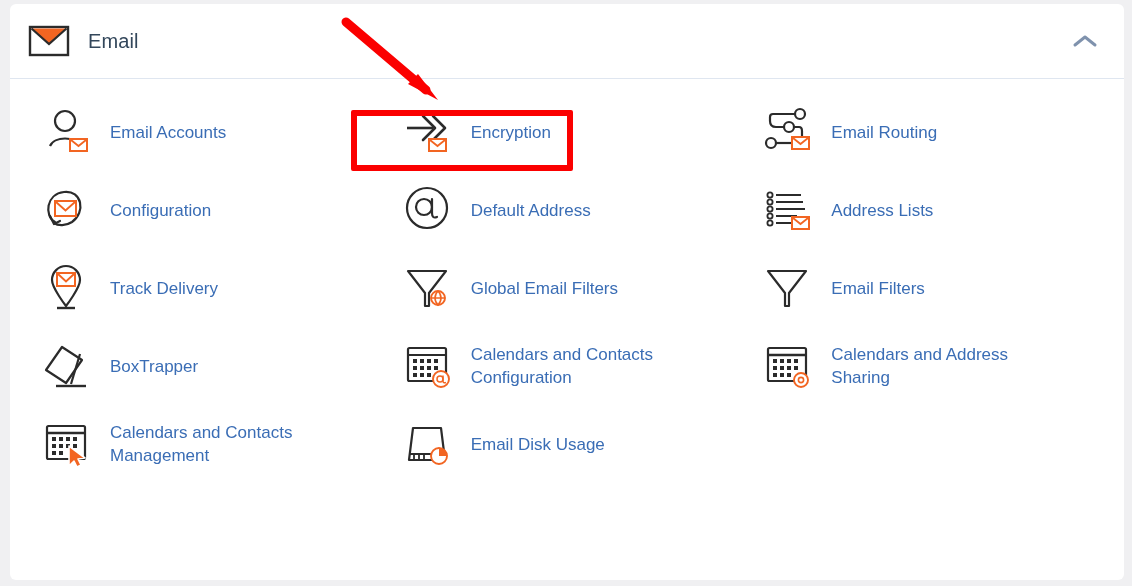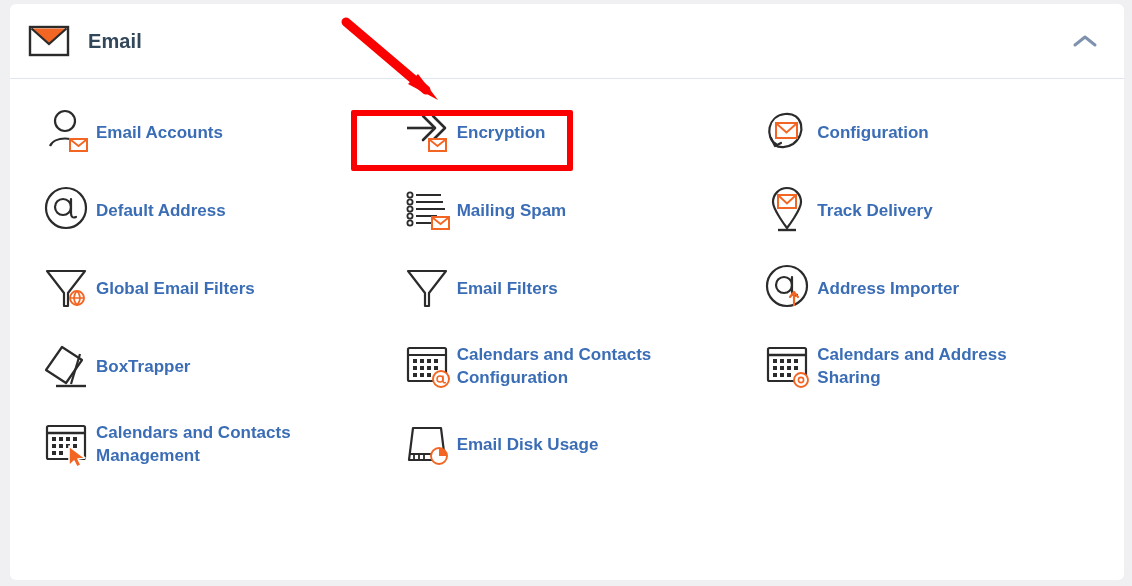--- a/index.html
+++ b/index.html
@@ -9,21 +9,20 @@
     height: 586px;
     background: #f0f0f2;
     font-family: "Liberation Sans", sans-serif;
     overflow: hidden;
   }
 
   .page-wrap {
     position: relative;
     width: 1132px;
     height: 520px;
-    font-weight: bold;
   }
 
   .card {
     position: absolute;
     left: 10px;
     top: 4px;
     width: 1114px;
     height: 576px;
     background: #ffffff;
     border-radius: 6px;
@@ -83,21 +82,21 @@
   }
   .item-icon {
     width: 56px;
     height: 56px;
     flex: 0 0 56px;
     display: flex;
     align-items: center;
     justify-content: center;
   }
   .item-label {
-    margin-left: 0;
+    margin-left: 14px;
     font-size: 17px;
     line-height: 23px;
     color: #3a6db5;
     max-width: 235px;
   }
 
   
   .anno-box {
     position: absolute;
     left: 351px;
@@ -160,20 +159,36 @@
             <path d="M4 22 L30 22" fill="none" stroke="#2b2b2b" stroke-width="2.6"></path>
             <path d="M20 10 L32 22 L20 34" fill="none" stroke="#2b2b2b" stroke-width="2.6" stroke-linecap="round" stroke-linejoin="round"></path>
             <path d="M30 10 L42 22 L30 34" fill="none" stroke="#2b2b2b" stroke-width="2.6" stroke-linecap="round" stroke-linejoin="round"></path>
             <rect x="26" y="33" width="17" height="12" fill="#ffffff" stroke="#f26522" stroke-width="2"></rect>
             <path d="M27 34 L34.5 40 L42 34" fill="none" stroke="#f26522" stroke-width="1.8"></path>
           </svg>
         </span>
         <span class="item-label">Encryption</span>
       </a>
 
+      <a class="item">
+        <span class="item-icon">
+          <svg width="52" height="52" viewBox="0 0 52 52">
+            <path d="M7 15 L7 11 Q7 8 10 8 L33 8" fill="none" stroke="#2b2b2b" stroke-width="2.2"></path>
+            <path d="M7 15 Q7 21 13 21 L22 21" fill="none" stroke="#2b2b2b" stroke-width="2.2"></path>
+            <path d="M30 21 L36 21 Q39 21 39 25 L39 34" fill="none" stroke="#2b2b2b" stroke-width="2.2"></path>
+            <path d="M12 37 L28 37" fill="none" stroke="#2b2b2b" stroke-width="2.2"></path>
+            <circle cx="37" cy="8" r="5" fill="#ffffff" stroke="#2b2b2b" stroke-width="2.2"></circle>
+            <circle cx="26" cy="21" r="5" fill="#ffffff" stroke="#2b2b2b" stroke-width="2.2"></circle>
+            <circle cx="8" cy="37" r="5" fill="#ffffff" stroke="#2b2b2b" stroke-width="2.2"></circle>
+            <rect x="29" y="31" width="17" height="12" fill="#ffffff" stroke="#f26522" stroke-width="2"></rect>
+            <path d="M30 32 L37.5 38 L45 32" fill="none" stroke="#f26522" stroke-width="1.8"></path>
+          </svg>
+        </span>
+        <span class="item-label">Email Routing</span>
+      </a>
 
       <a class="item">
         <span class="item-icon">
           <svg width="52" height="52" viewBox="0 0 52 52">
             <path d="M13 38 C2 32 4 10 22 8 C40 6 44 28 30 38 C24 42 16 42 12 39" fill="none" stroke="#2b2b2b" stroke-width="2.2" stroke-linecap="round"></path>
             <path d="M8 32 L12 40 L18 37" fill="none" stroke="#2b2b2b" stroke-width="2.2" stroke-linecap="round" stroke-linejoin="round"></path>
             <rect x="13" y="17" width="21" height="15" fill="#ffffff" stroke="#f26522" stroke-width="2"></rect>
             <path d="M14 18 L23.5 26.5 L33 18" fill="none" stroke="#f26522" stroke-width="1.9"></path>
           </svg>
         </span>
@@ -197,21 +212,21 @@
             <circle cx="7" cy="11" r="2.6" fill="none" stroke="#2b2b2b" stroke-width="1.8"></circle>
             <circle cx="7" cy="18" r="2.6" fill="none" stroke="#2b2b2b" stroke-width="1.8"></circle>
             <circle cx="7" cy="25" r="2.6" fill="none" stroke="#2b2b2b" stroke-width="1.8"></circle>
             <circle cx="7" cy="32" r="2.6" fill="none" stroke="#2b2b2b" stroke-width="1.8"></circle>
             <circle cx="7" cy="39" r="2.6" fill="none" stroke="#2b2b2b" stroke-width="1.8"></circle>
             <path d="M13 11 L38 11 M13 18 L40 18 M13 25 L42 25 M13 32 L34 32 M13 39 L29 39" fill="none" stroke="#2b2b2b" stroke-width="2.2"></path>
             <rect x="29" y="33" width="17" height="12" fill="#ffffff" stroke="#f26522" stroke-width="2"></rect>
             <path d="M30 34 L37.5 40 L45 34" fill="none" stroke="#f26522" stroke-width="1.8"></path>
           </svg>
         </span>
-        <span class="item-label">Mailing Spam</span>
+        <span class="item-label">Address Lists</span>
       </a>
 
       <a class="item">
         <span class="item-icon">
           <svg width="52" height="52" viewBox="0 0 52 52">
             <path d="M24 44 C24 44 38 26 38 18 A14 14 0 1 0 10 18 C10 26 24 44 24 44 Z" fill="none" stroke="#2b2b2b" stroke-width="2.2"></path>
             <path d="M15 46 L33 46" fill="none" stroke="#2b2b2b" stroke-width="2.4"></path>
             <rect x="15" y="11" width="18" height="13" fill="#ffffff" stroke="#f26522" stroke-width="2"></rect>
             <path d="M16 12 L24 19.5 L32 12" fill="none" stroke="#f26522" stroke-width="1.9"></path>
           </svg>
@@ -233,32 +248,20 @@
       <a class="item">
         <span class="item-icon">
           <svg width="52" height="52" viewBox="0 0 52 52">
             <path d="M5 9 L43 9 L26 31 L26 44 L22 44 L22 31 Z" fill="none" stroke="#2b2b2b" stroke-width="2.2" stroke-linejoin="round"></path>
           </svg>
         </span>
         <span class="item-label">Email Filters</span>
       </a>
 
 
-      <a class="item">
-        <span class="item-icon">
-          <svg width="52" height="52" viewBox="0 0 52 52">
-            <circle cx="24" cy="24" r="20" fill="none" stroke="#2b2b2b" stroke-width="2.2"></circle>
-            <circle cx="21" cy="23" r="8" fill="none" stroke="#2b2b2b" stroke-width="2.2"></circle>
-            <path d="M29 15 L29 29 Q29 35 34 33" fill="none" stroke="#2b2b2b" stroke-width="2.2" stroke-linecap="round"></path>
-            <path d="M31 44 L31 31" fill="none" stroke="#f26522" stroke-width="2.2"></path>
-            <path d="M27 35 L31 30 L35 35" fill="none" stroke="#f26522" stroke-width="2.2" stroke-linecap="round" stroke-linejoin="round"></path>
-          </svg>
-        </span>
-        <span class="item-label">Address Importer</span>
-      </a>
 
 
 
       <a class="item">
         <span class="item-icon">
           <svg width="52" height="52" viewBox="0 0 52 52">
             <path d="M4 30 L20 7 L40 20 L24 43 Z" fill="none" stroke="#2b2b2b" stroke-width="2.2" stroke-linejoin="round"></path>
             <path d="M38 14 L29 44" fill="none" stroke="#2b2b2b" stroke-width="2.2"></path>
             <path d="M14 46 L44 46" fill="none" stroke="#2b2b2b" stroke-width="2.4"></path>
           </svg>

